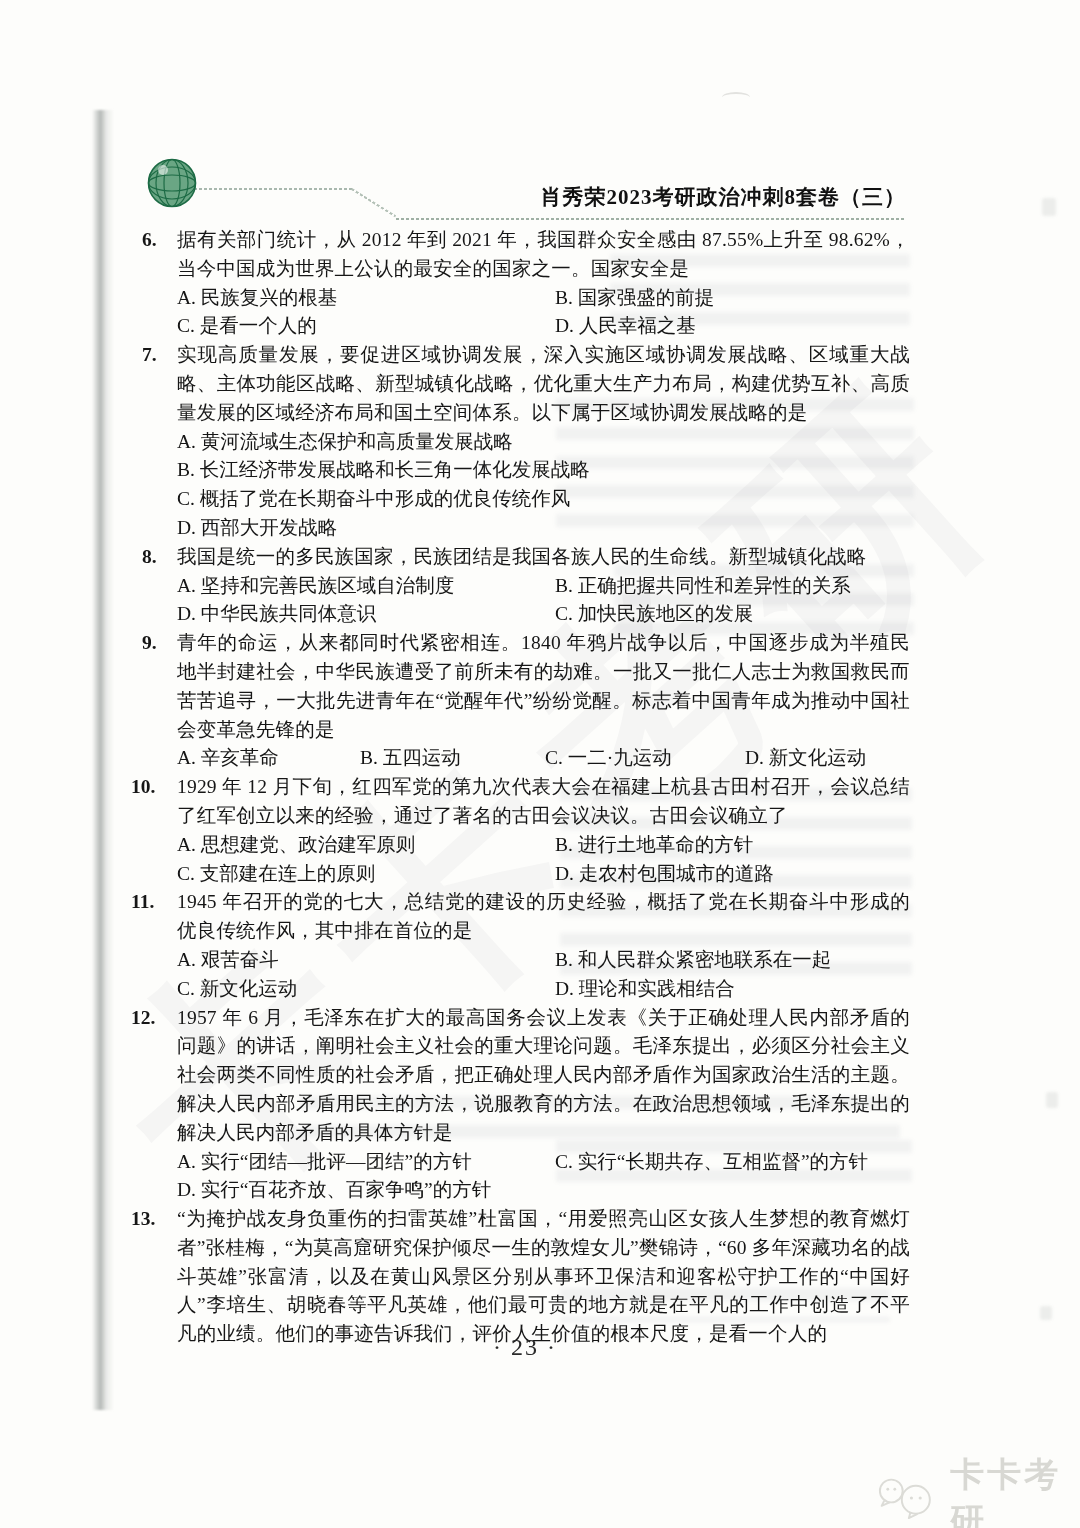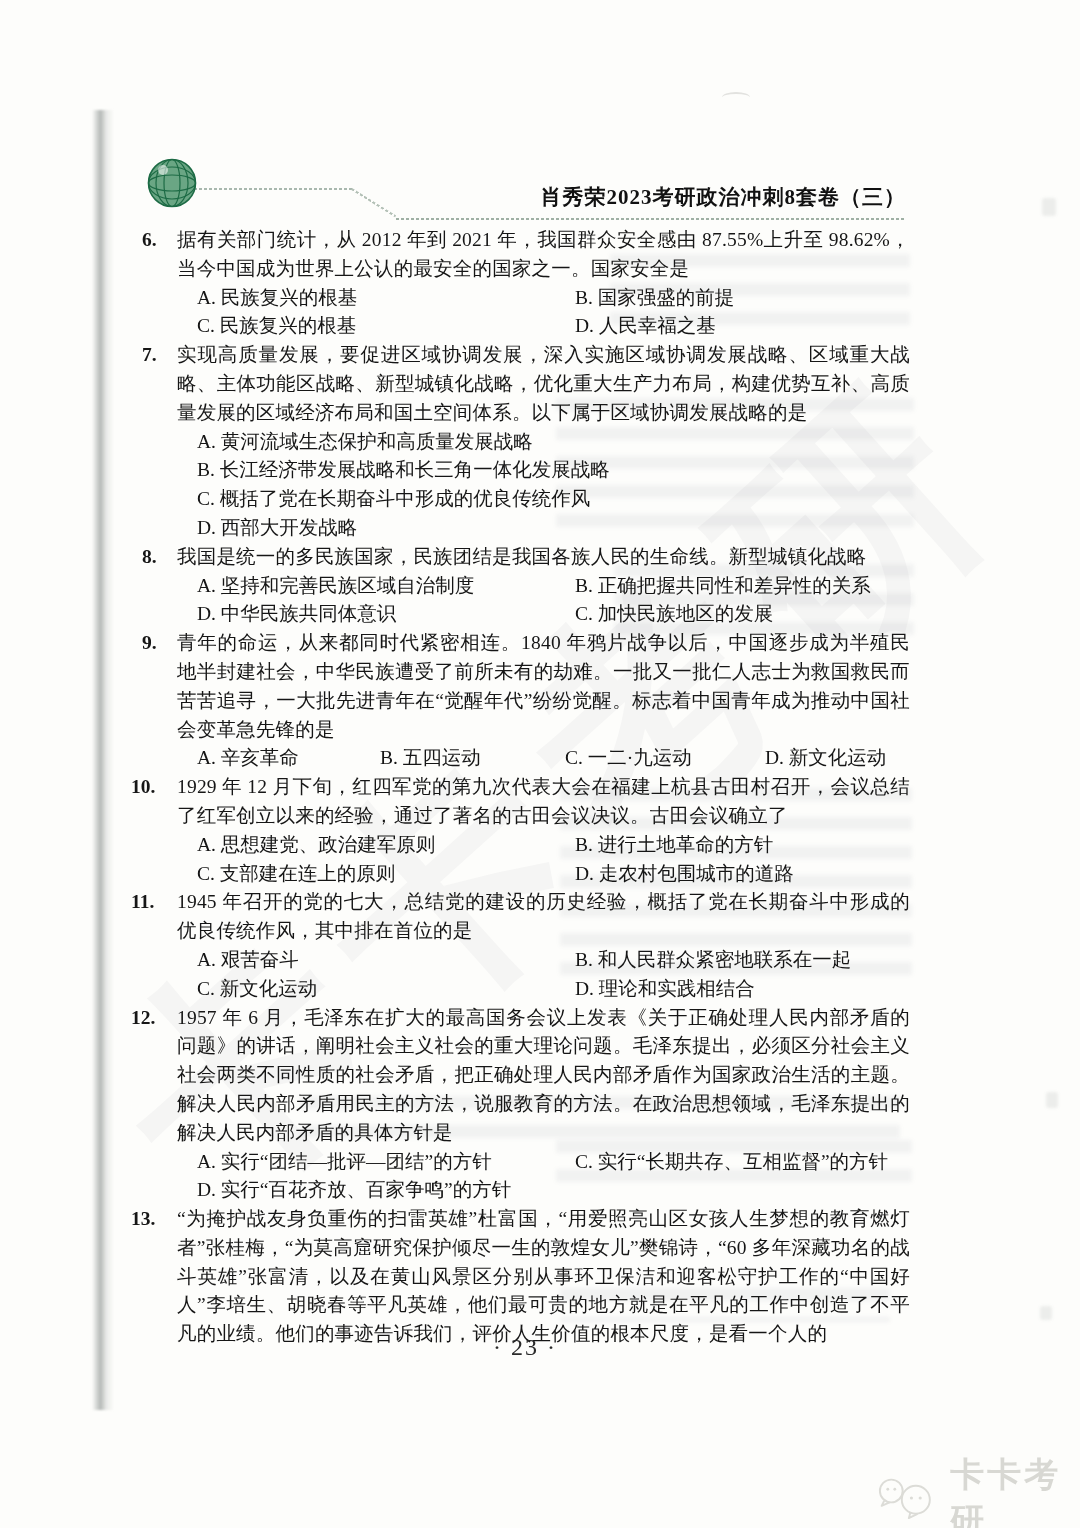--- a/index.html
+++ b/index.html
@@ -35,21 +35,21 @@
     font-size:19.5px;line-height:28.8px;text-align:justify;
   }
   .q{position:relative;padding-left:37px;}
   .qnum{position:absolute;left:2px;top:0;font-weight:bold;}
   .q.dd .qnum{left:-9px;}
   .stem{letter-spacing:0.2px;}
   .opts{margin:0;}
   .opts.two-col{display:grid;grid-template-columns:378px auto;}
   .opts.one-col{display:block;}
   .opts.inline-4{display:grid;grid-template-columns:183px 185px 200px auto;}
-  .opt{white-space:nowrap;overflow:hidden;margin-left:20px;}
+  .opt{white-space:nowrap;overflow:hidden;}
   
   .pageno{
     position:absolute;left:140px;top:1334px;width:770px;z-index:4;
     text-align:center;font-size:24px;color:#2a2a2a;letter-spacing:2px;
   }
   .brand{
     position:absolute;left:872px;top:1452px;z-index:4;
     display:flex;align-items:center;gap:10px;color:#d8d8d3;
   }
   .brand-text{font-size:34px;letter-spacing:3px;color:#d8d8d3;font-weight:bold;}
@@ -103,21 +103,21 @@
   <div class="header-title">肖秀荣2023考研政治冲刺8套卷（三）</div>
 
   <main class="content">
 
     <section class="q">
       <span class="qnum">6.</span>
       <span class="stem">据有关部门统计，从 2012 年到 2021 年，我国群众安全感由 87.55%上升至 98.62%，当今中国成为世界上公认的最安全的国家之一。国家安全是</span>
       <div class="opts two-col">
         <div class="opt">A. 民族复兴的根基</div>
         <div class="opt">B. 国家强盛的前提</div>
-        <div class="opt">C. 民族复兴的根基</div>
+        <div class="opt">C. 是看一个人的</div>
         <div class="opt">D. 人民幸福之基</div>
       </div>
     </section>
 
     <section class="q">
       <span class="qnum">7.</span>
       <span class="stem">实现高质量发展，要促进区域协调发展，深入实施区域协调发展战略、区域重大战略、主体功能区战略、新型城镇化战略，优化重大生产力布局，构建优势互补、高质量发展的区域经济布局和国土空间体系。以下属于区域协调发展战略的是</span>
       <div class="opts one-col">
         <div class="opt">A. 黄河流域生态保护和高质量发展战略</div>
         <div class="opt">B. 长江经济带发展战略和长三角一体化发展战略</div>

